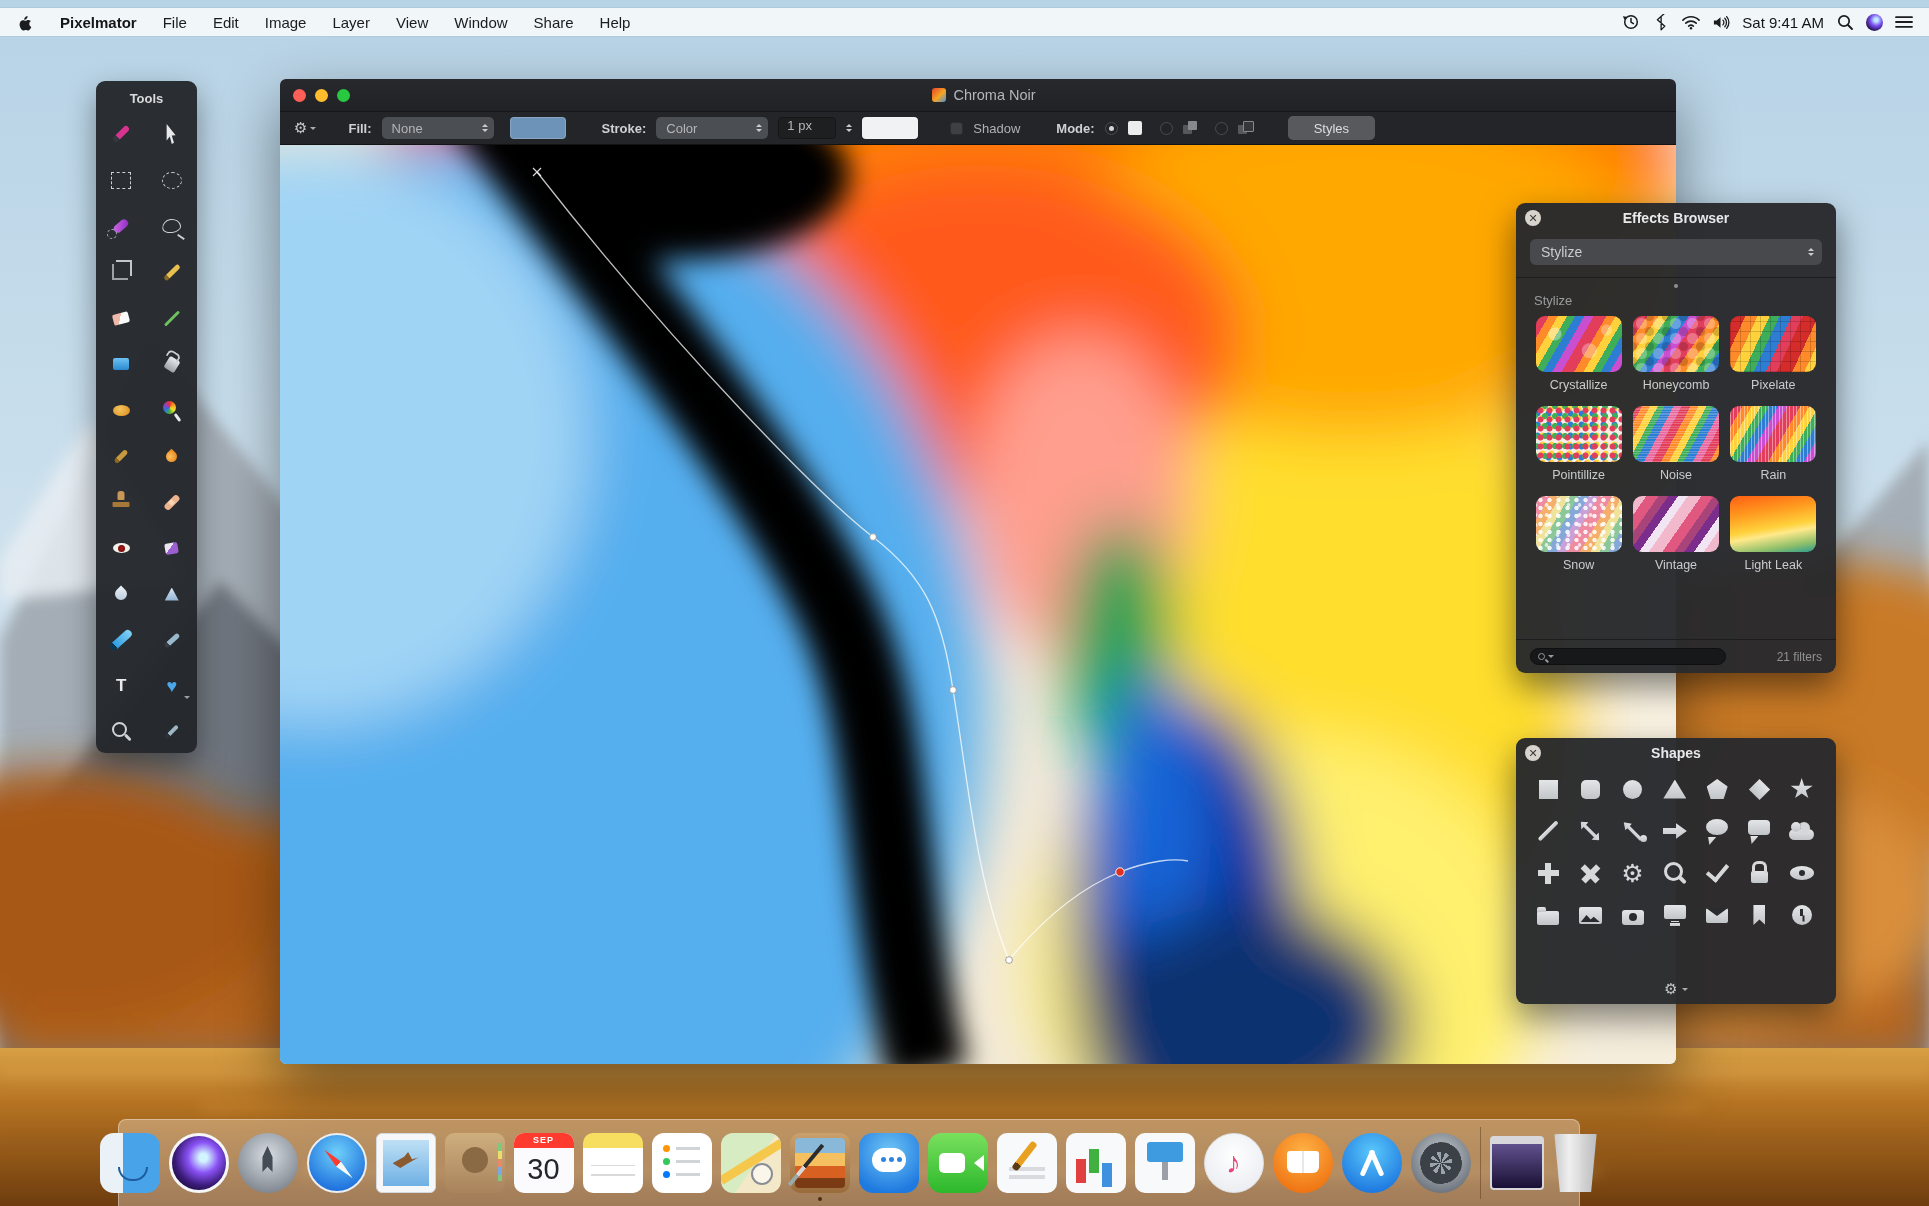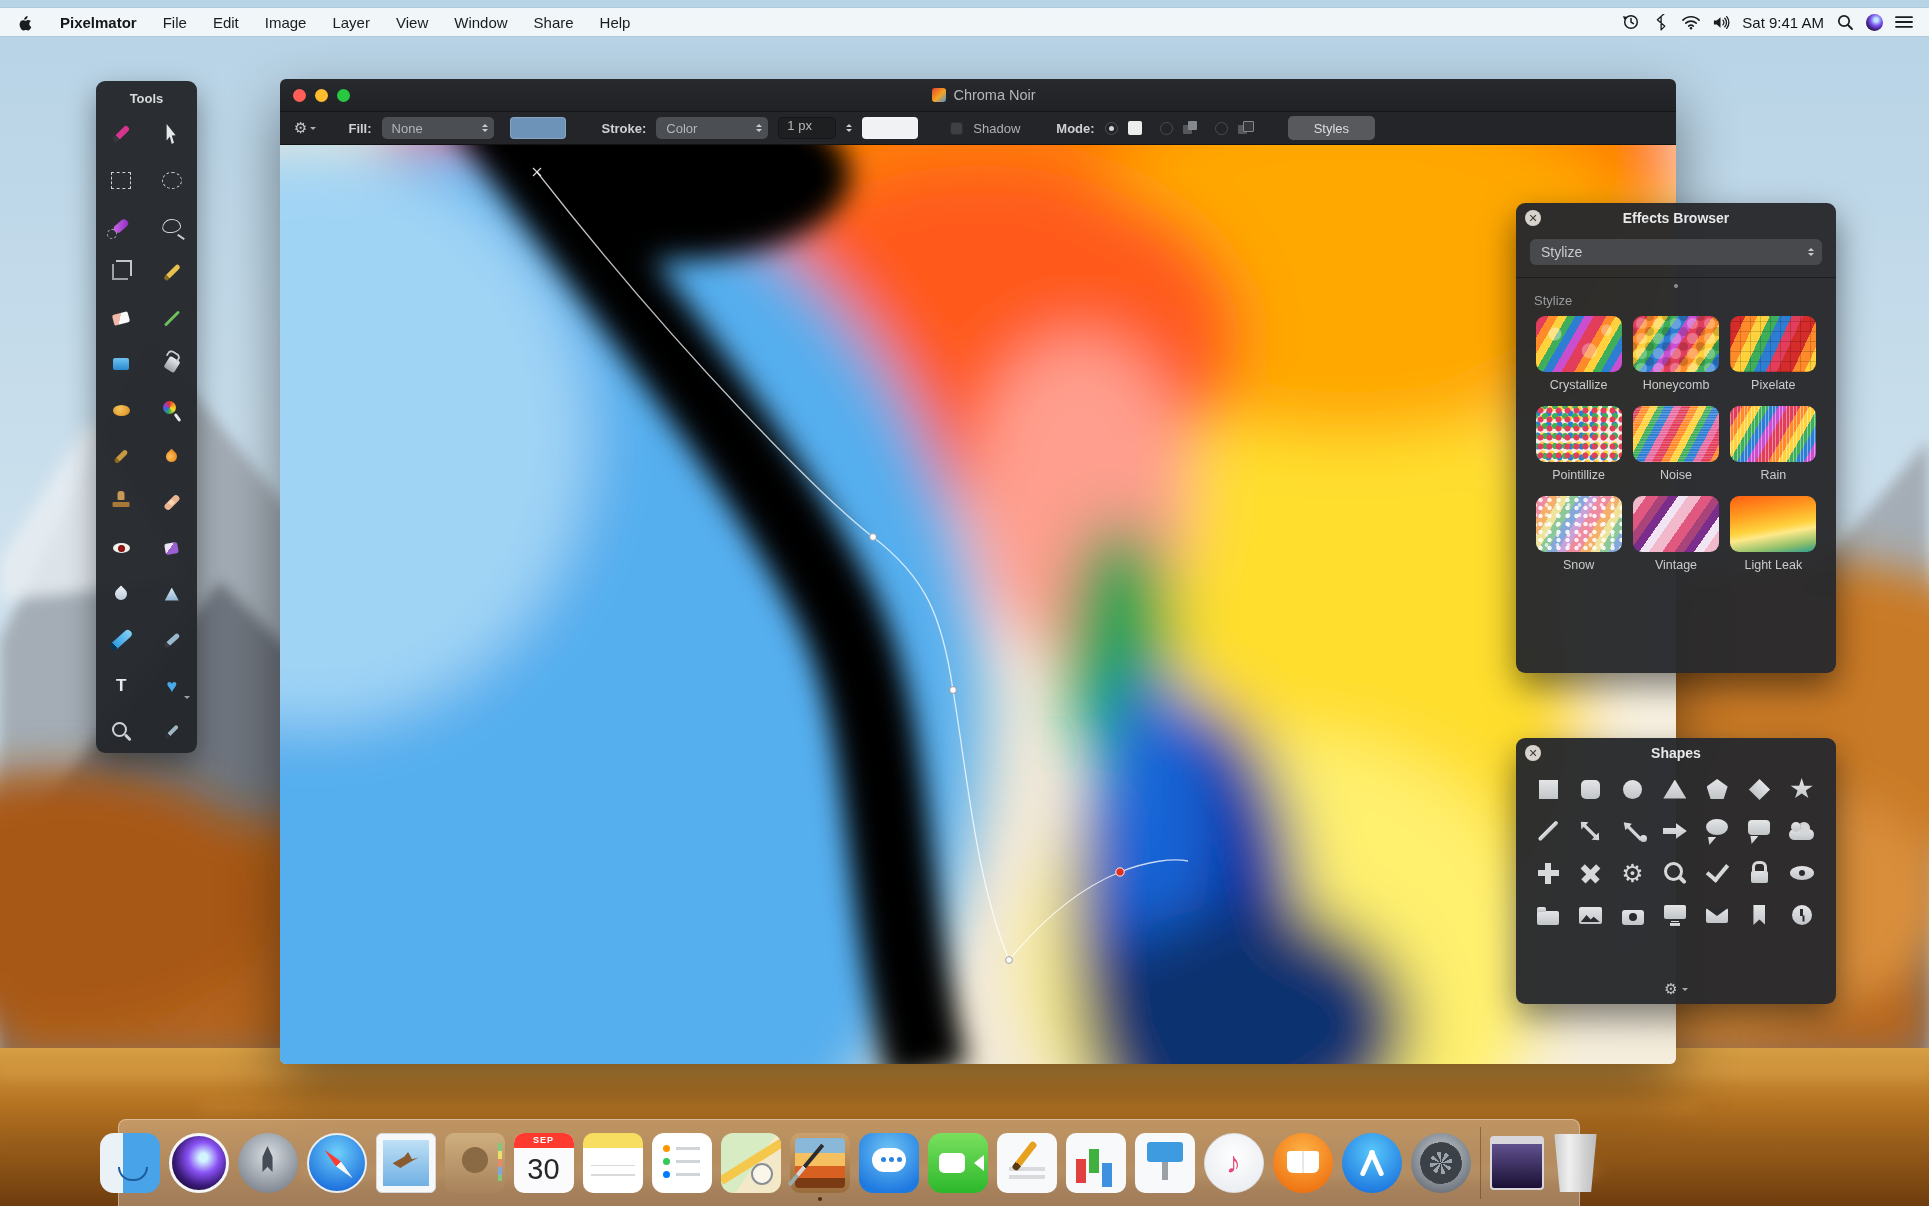--- a/index.html
+++ b/index.html
@@ -524,20 +524,27 @@
       </div>
     <div class="fxitem">
         <span class="fxthumb fx-vintage"></span>
         <span class="fxlabel">Vintage</span>
       </div>
     <div class="fxitem">
         <span class="fxthumb fx-lightleak"></span>
         <span class="fxlabel">Light Leak</span>
       </div>
   </div>
+  <div class="fxfoot">
+    <span class="searchf">
+        <span class="sicon"></span>
+        <i class="schev"></i>
+      </span>
+    <span class="fxcount">21 filters</span>
+  </div>
 </aside>
 
 <aside class="panel shapes">
   <div class="phead">
     <span class="closeb">✕</span>
     <span>Shapes</span>
   </div>
   <div class="shgrid">
     <span class="sh s-sq"></span>
     <span class="sh s-rsq"></span>

